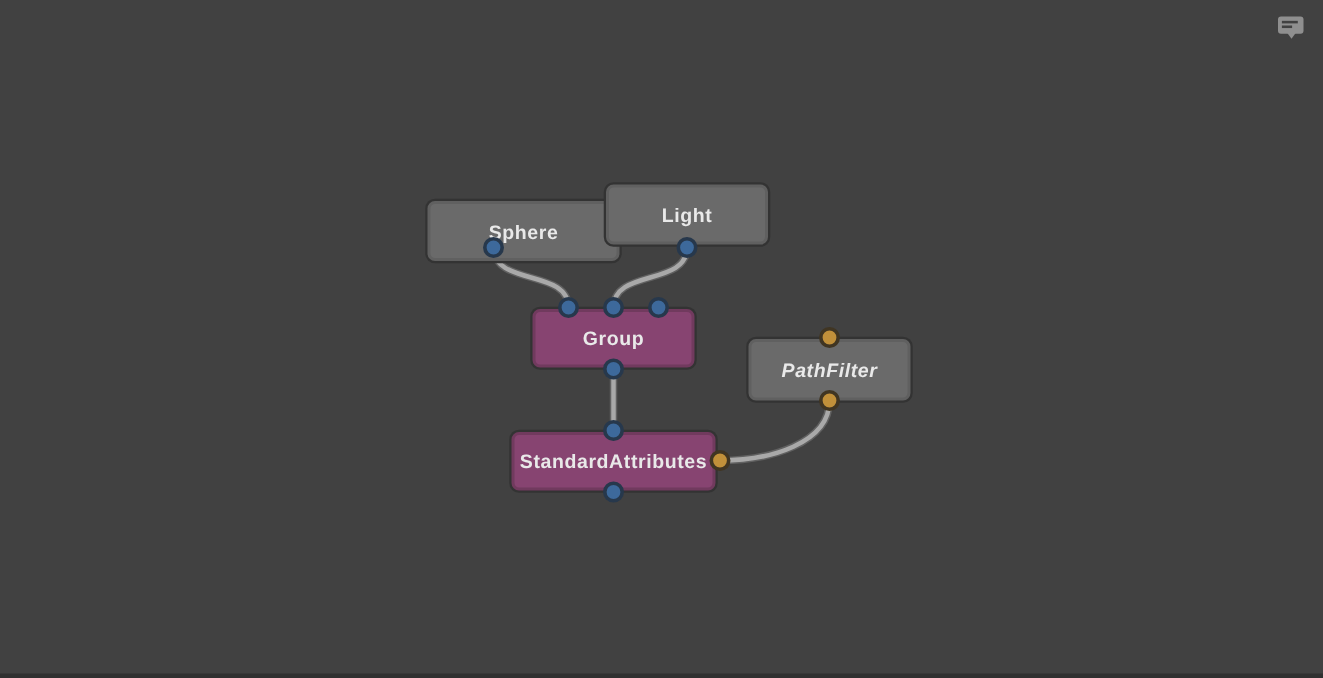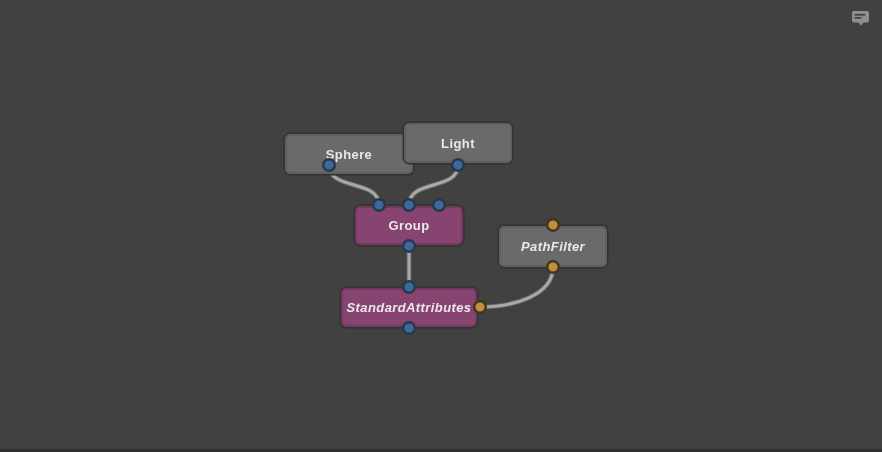--- a/index.html
+++ b/index.html
@@ -91,21 +91,21 @@
       </div>
       <div class="node node--gray" style="left: 404px; top: 123px; width: 108px; height: 40px;">
         <span class="node__label">Light</span>
       </div>
       <div class="node node--purple" style="left: 355px; top: 206px; width: 108px; height: 39px;">
         <span class="node__label">Group</span>
       </div>
       <div class="node node--gray" style="left: 499px; top: 226px; width: 108px; height: 41px; font-style: italic;">
         <span class="node__label">PathFilter</span>
       </div>
-      <div class="node node--purple" style="left: 341px; top: 288px; width: 136px; height: 39px; font-style: italic;">
+      <div class="node node--purple" style="left: 341px; top: 288px; width: 136px; height: 39px;">
         <span class="node__label">StandardAttributes</span>
       </div>
     </div>
 
   <svg class="layer ports" width="882" height="452" viewBox="0 0 882 452">
       <circle cx="329" cy="165" r="5.8" fill="#3d699b" stroke="#27384c" stroke-width="2.4" class="hit"></circle>
       <circle cx="458" cy="165" r="5.8" fill="#3d699b" stroke="#27384c" stroke-width="2.4" class="hit"></circle>
       <circle cx="379" cy="205" r="5.8" fill="#3d699b" stroke="#27384c" stroke-width="2.4" class="hit"></circle>
       <circle cx="409" cy="205" r="5.8" fill="#3d699b" stroke="#27384c" stroke-width="2.4" class="hit"></circle>
       <circle cx="439" cy="205" r="5.8" fill="#3d699b" stroke="#27384c" stroke-width="2.4" class="hit"></circle>

